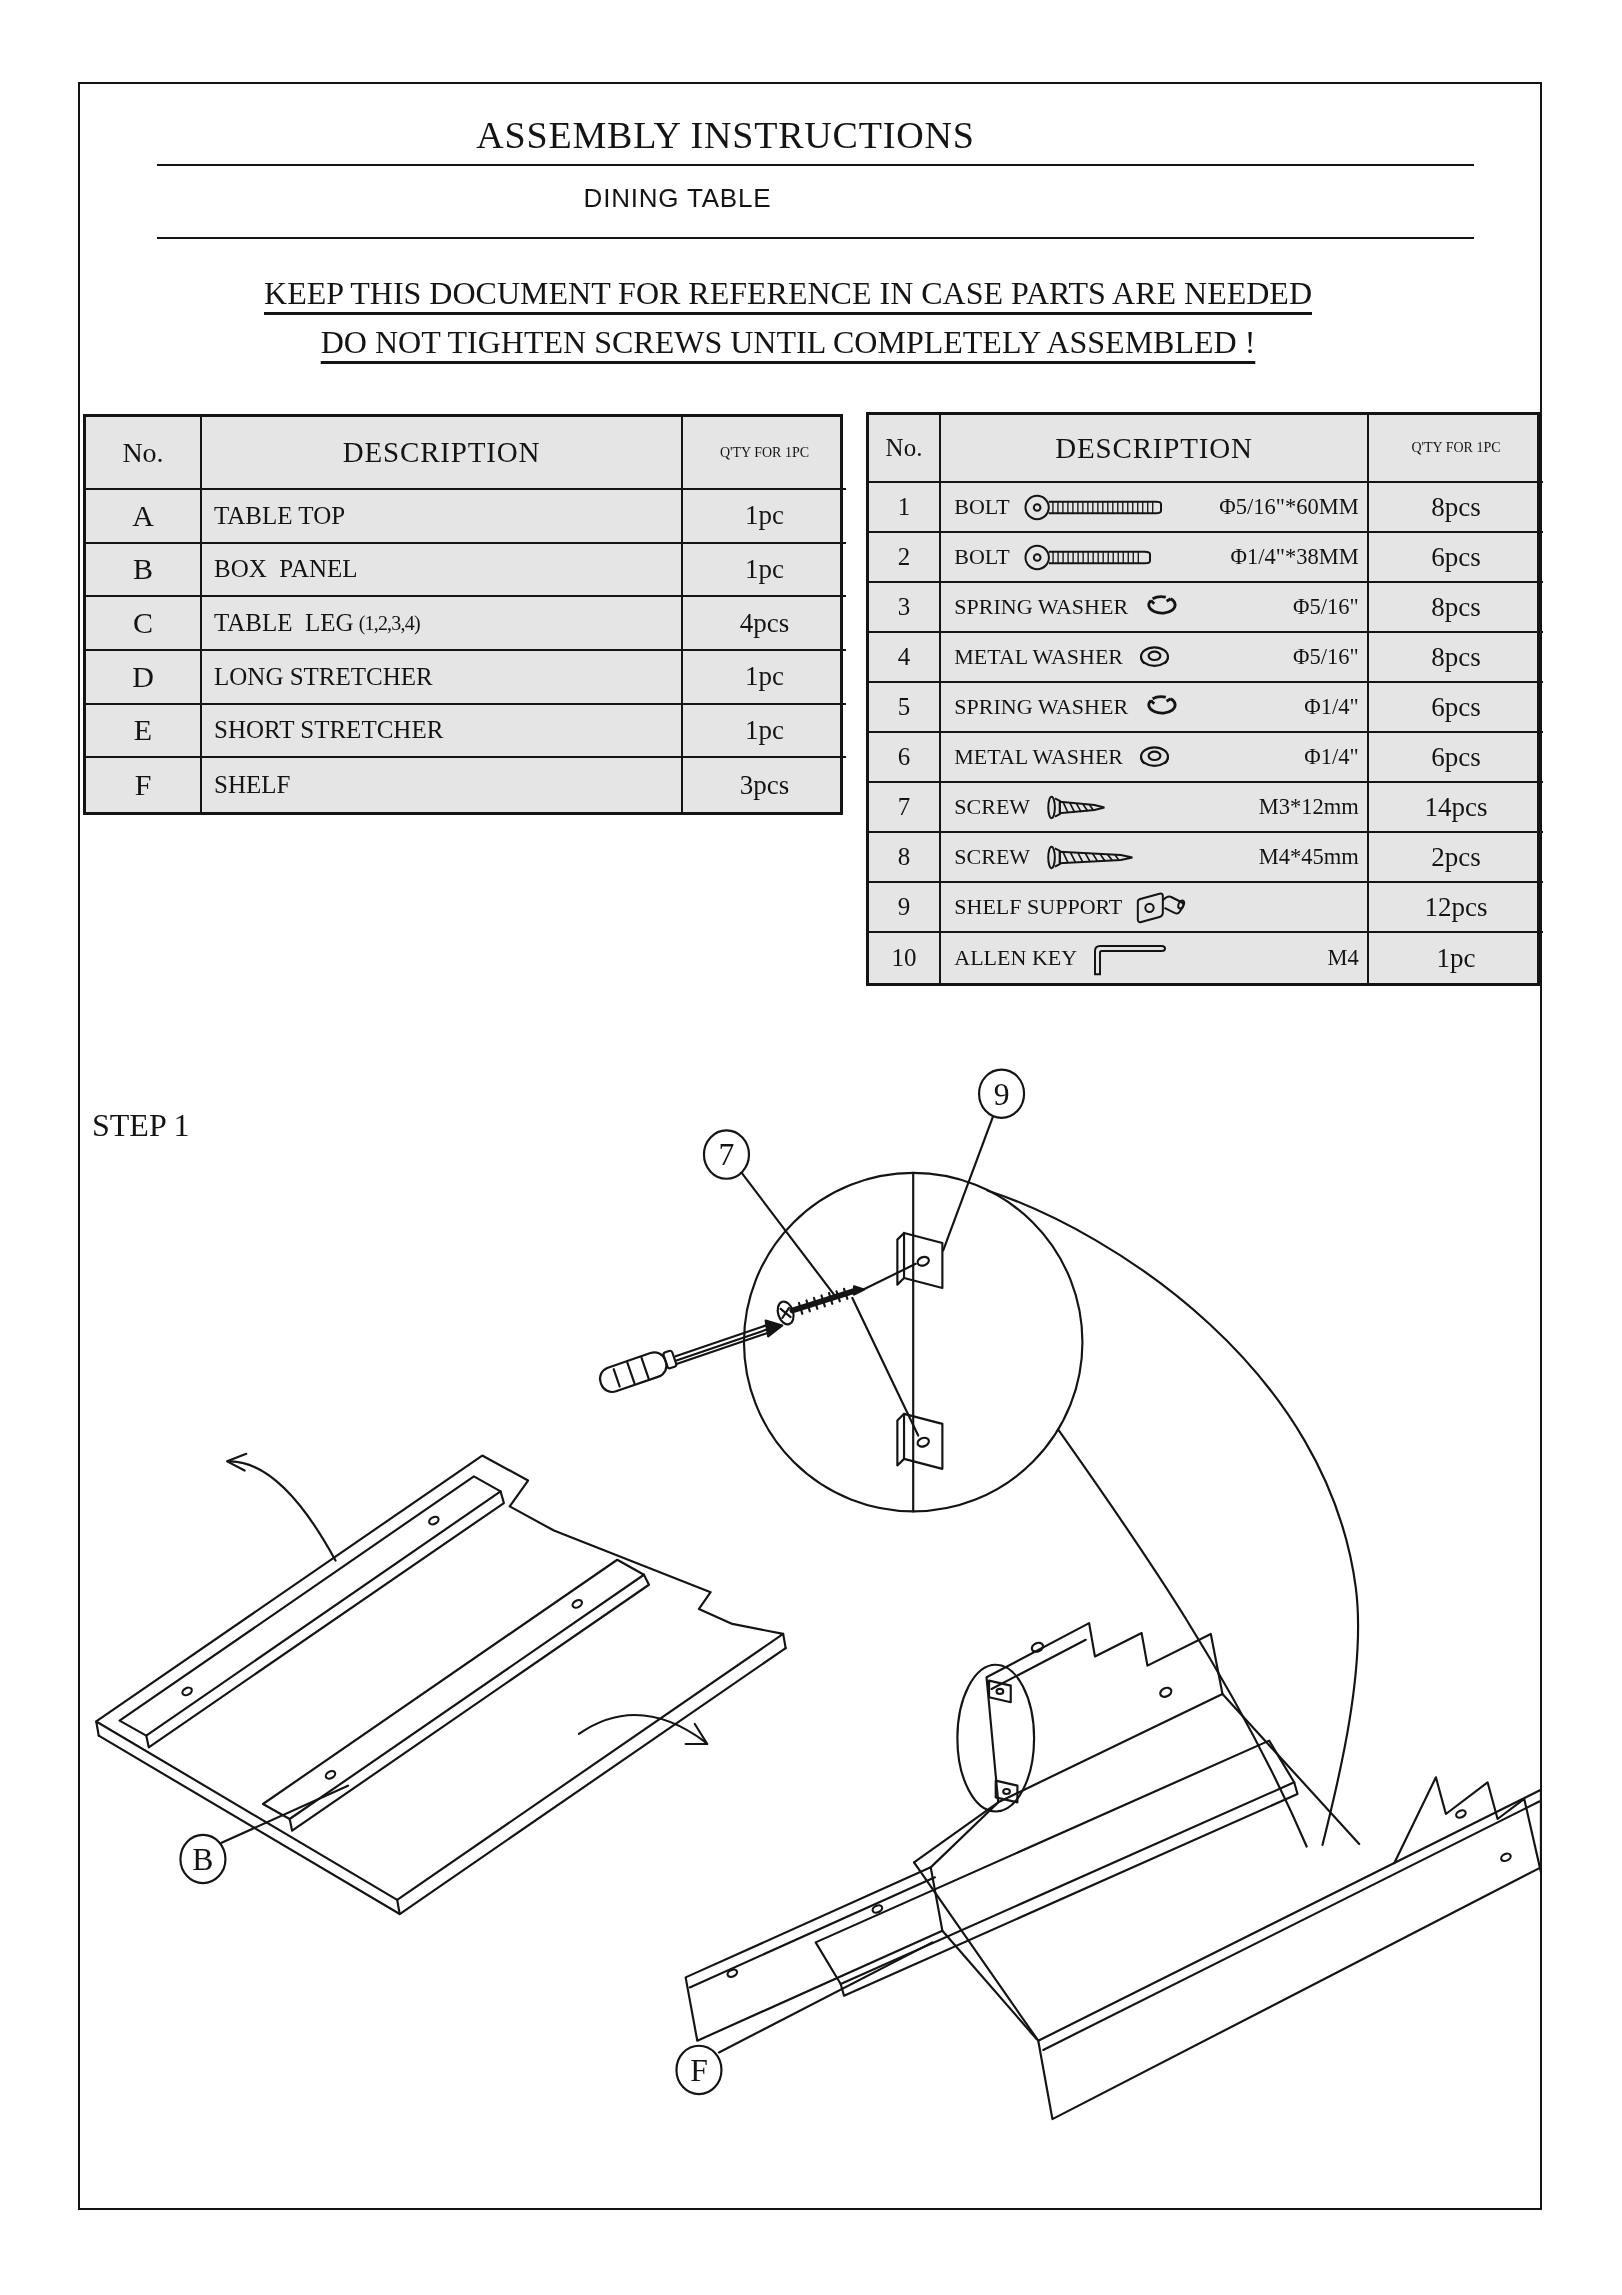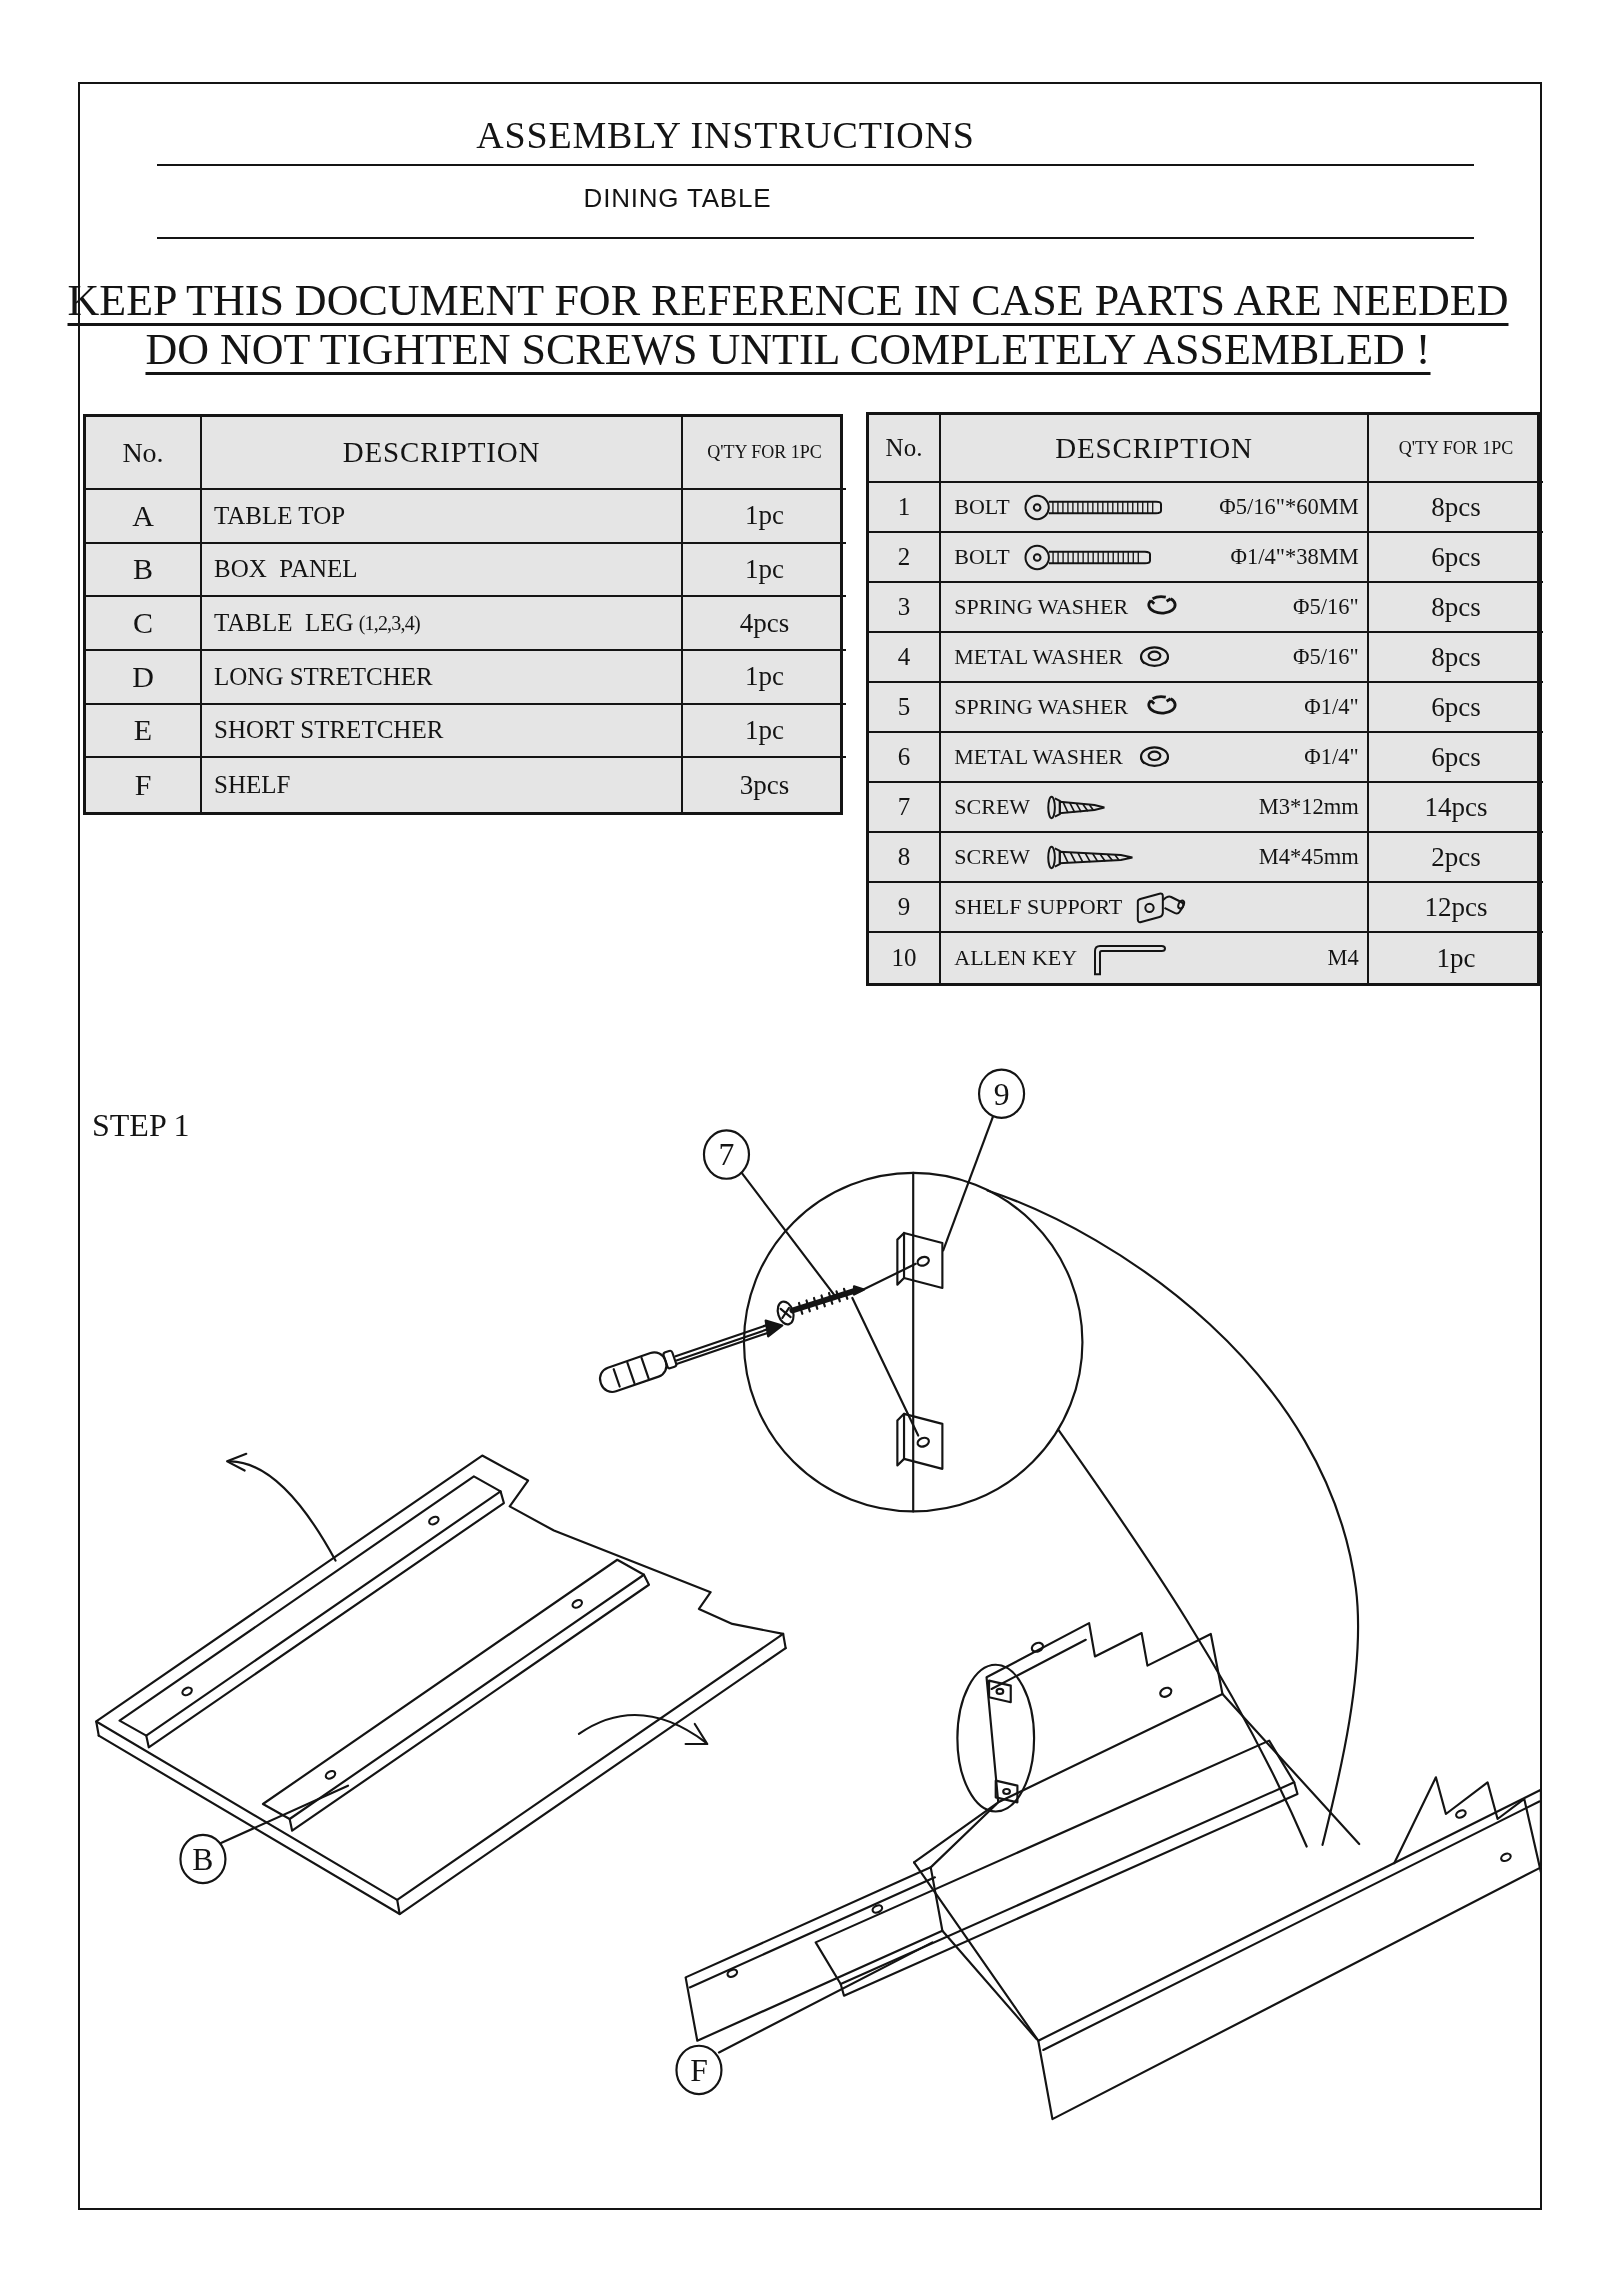--- a/index.html
+++ b/index.html
@@ -2,34 +2,34 @@
 <html style="font-size:13.3px"><head>
 <meta charset="utf-8">
 <style>
   html,body{margin:0;padding:0;background:#fff;}
   body{width:1623px;height:2295px;position:relative;font-family:"Liberation Serif","DejaVu Serif",serif;color:#141414;}
   .abs{position:absolute;}
   .page-border{left:78px;top:82px;width:1460px;height:2124px;border:2.5px solid #141414;}
   .title{left:0;top:113px;width:1451px;text-align:center;font-size:38px;letter-spacing:0.8px;white-space:nowrap;}
   .rule{left:157px;width:1317px;height:0;border-top:2.5px solid #141414;}
   .subtitle{left:0;top:183px;width:1355px;text-align:center;font-family:"Liberation Sans","DejaVu Sans",sans-serif;font-size:26px;letter-spacing:0.8px;white-space:nowrap;}
-  .warn{left:0;width:1576px;text-align:center;font-size:44px;white-space:nowrap;text-decoration:underline;text-decoration-thickness:2.5px;text-underline-offset:7.5px;}
+  .warn{left:0;width:1576px;text-align:center;font-size:32px;white-space:nowrap;text-decoration:underline;text-decoration-thickness:2.5px;text-underline-offset:7.5px;}
   .warn1{top:275px;}
   .warn2{top:324px;}
 
   
   .tbl{border:3.3px solid #141414;box-sizing:border-box;display:grid;background:#e5e5e5;}
   .parts-tbl{left:83px;top:414px;width:760px;height:401px;grid-template-columns:116px 481px 163px;grid-template-rows:73px repeat(6,1fr);}
   .hw-tbl{left:866px;top:412px;width:674px;height:574px;grid-template-columns:72px 428px 174px;grid-template-rows:68px repeat(10,1fr);}
   .cell{border-right:2.5px solid #141414;border-bottom:2.5px solid #141414;display:flex;align-items:center;justify-content:center;box-sizing:border-box;overflow:hidden;}
   .cell:nth-child(3n){border-right:none;}
   .tbl .lastrow{border-bottom:none;}
   .h-no{font-size:28px;}
   .h-desc{font-size:29px;letter-spacing:0.8px;}
-  .h-qty{font-size:18px;}
+  .h-qty{font-size:14px;}
   .p-no{font-size:30px;}
   .p-desc{justify-content:flex-start;padding-left:12px;font-size:25px;white-space:pre;}
   .p-desc .note{font-size:20px;margin-left:5px;letter-spacing:-0.8px;}
   .p-qty{font-size:27px;}
   .w-no{font-size:25px;}
   .w-desc{justify-content:flex-start;padding:0 8.3px 0 13.3px;font-size:22px;gap:13.3px;}
   .w-desc .spec{margin-left:auto;font-size:22.5px;white-space:nowrap;}
   .w-qty{font-size:27px;}
   .icon-wrap{display:flex;align-items:center;}
   .step-label{left:92px;top:1107px;font-size:32px;}

